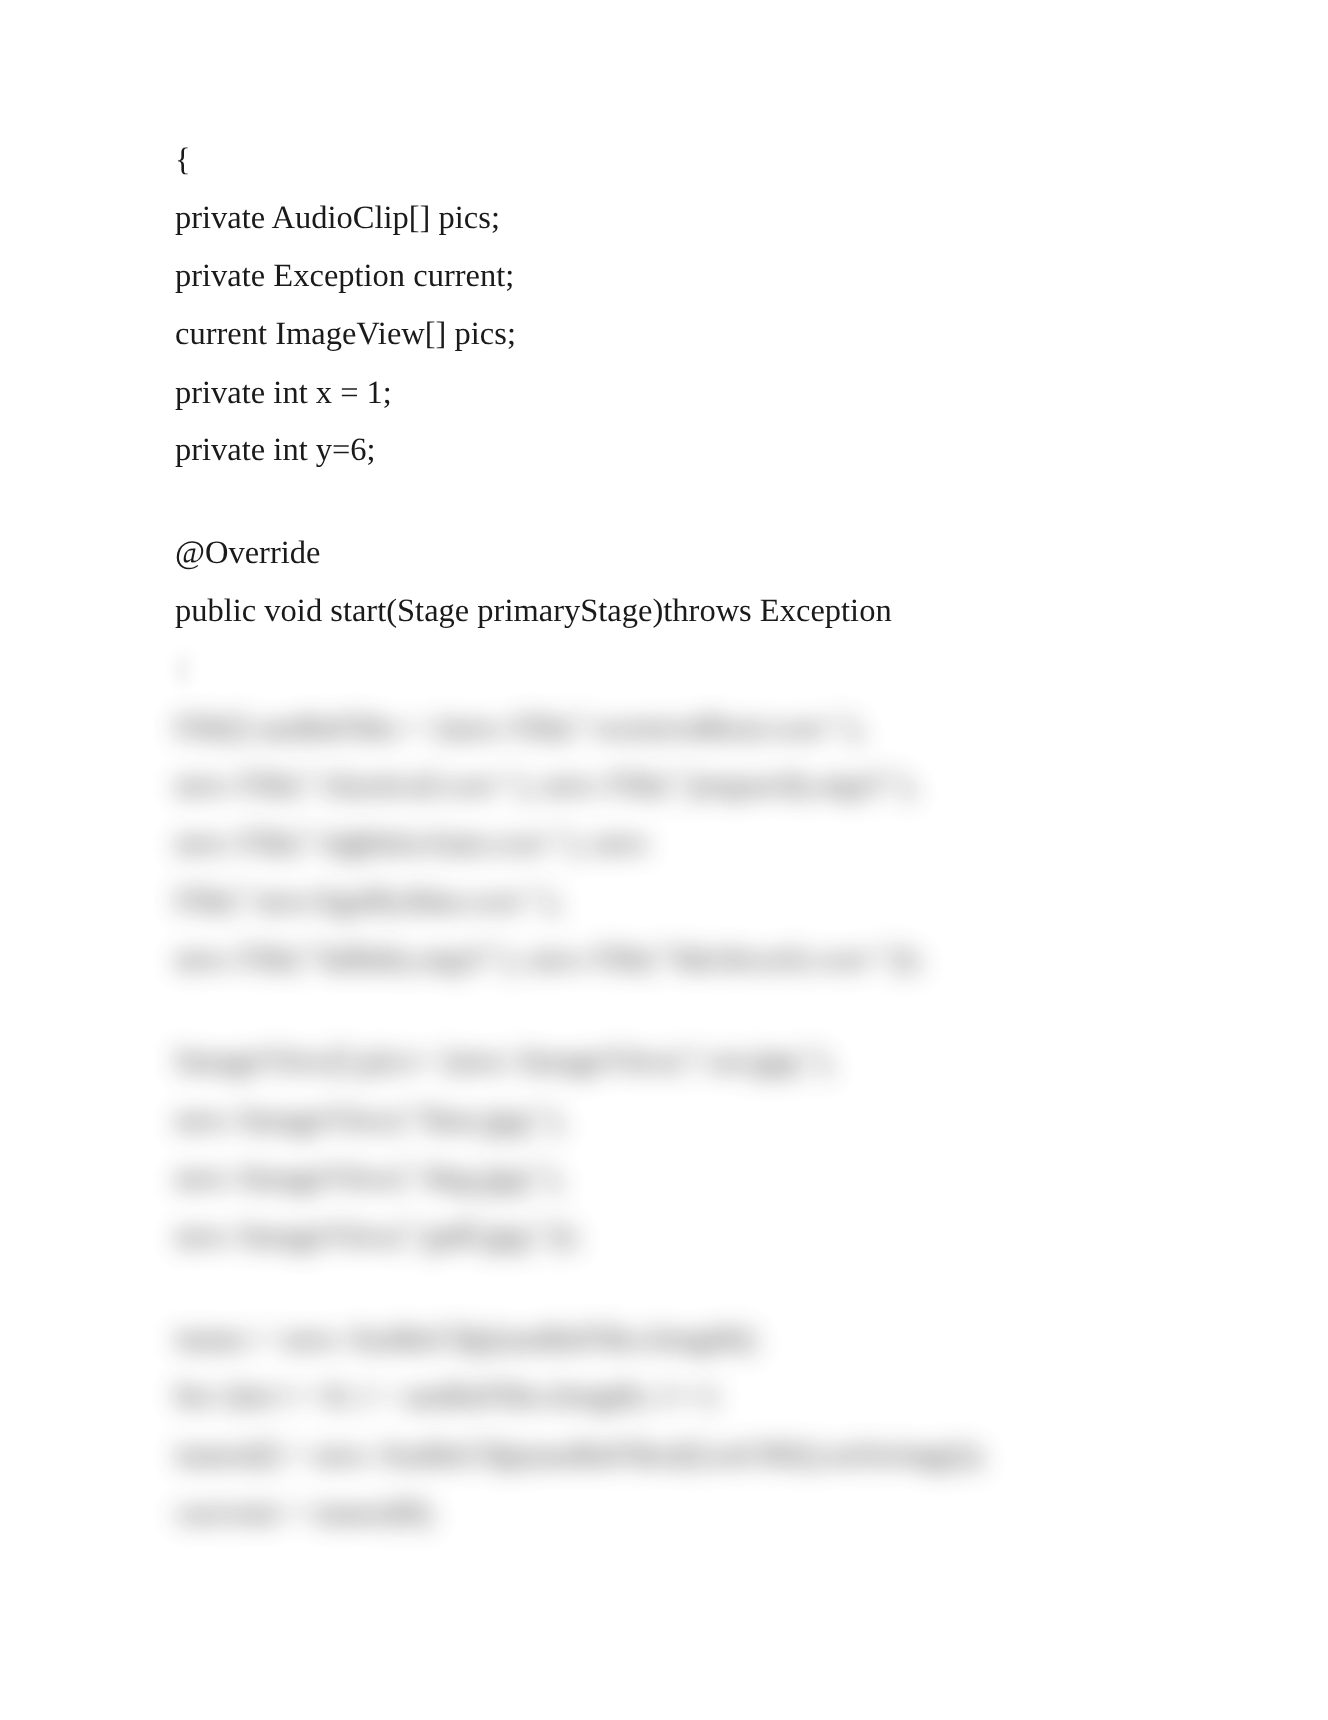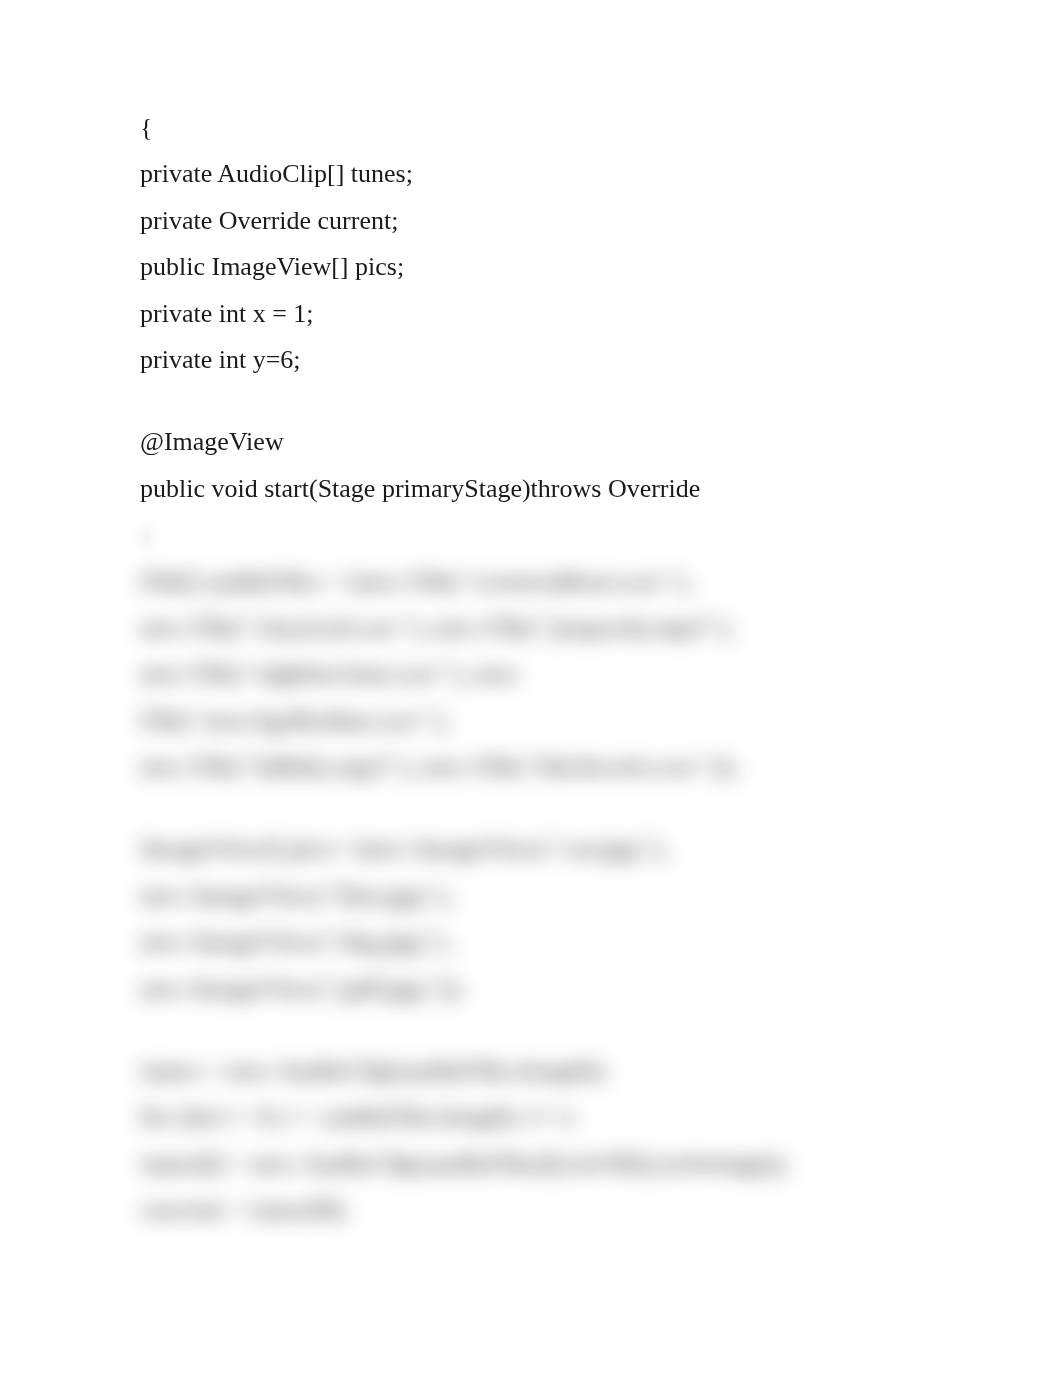--- a/index.html
+++ b/index.html
@@ -42,28 +42,28 @@
     .slight-blur {
       filter: blur(6px);
       opacity: 0.6;
       color: #888;
     }
   </style>
 </head>
 <body>
 
 <div class="code-line">{</div>
-<div class="code-line">private AudioClip[] tunes;</div>
-<div class="code-line">private Override current;</div>
-<div class="code-line">public ImageView[] pics;</div>
+<div class="code-line">private AudioClip[] pics;</div>
+<div class="code-line">private Exception current;</div>
+<div class="code-line">current ImageView[] pics;</div>
 <div class="code-line">private int x = 1;</div>
 <div class="code-line">private int y=6;</div>
 <div class="blank-line"></div>
-<div class="code-line">@ImageView</div>
-<div class="code-line">public void start(Stage primaryStage)throws Override</div>
+<div class="code-line">@Override</div>
+<div class="code-line">public void start(Stage primaryStage)throws Exception</div>
 
 <div class="slight-blur">
   <div class="blurred-line">{</div>
 </div>
 
 <div class="blurred-section">
   <div class="blurred-line">File[] audioFiles = {new File("westernBeat.wav"),</div>
   <div class="blurred-line">new File("classical.wav"), new File("jeopardy.mp3"),</div>
   <div class="blurred-line">new File("eightiesJam.wav"), new</div>
   <div class="blurred-line">File("newAgeRythm.wav"),</div>

